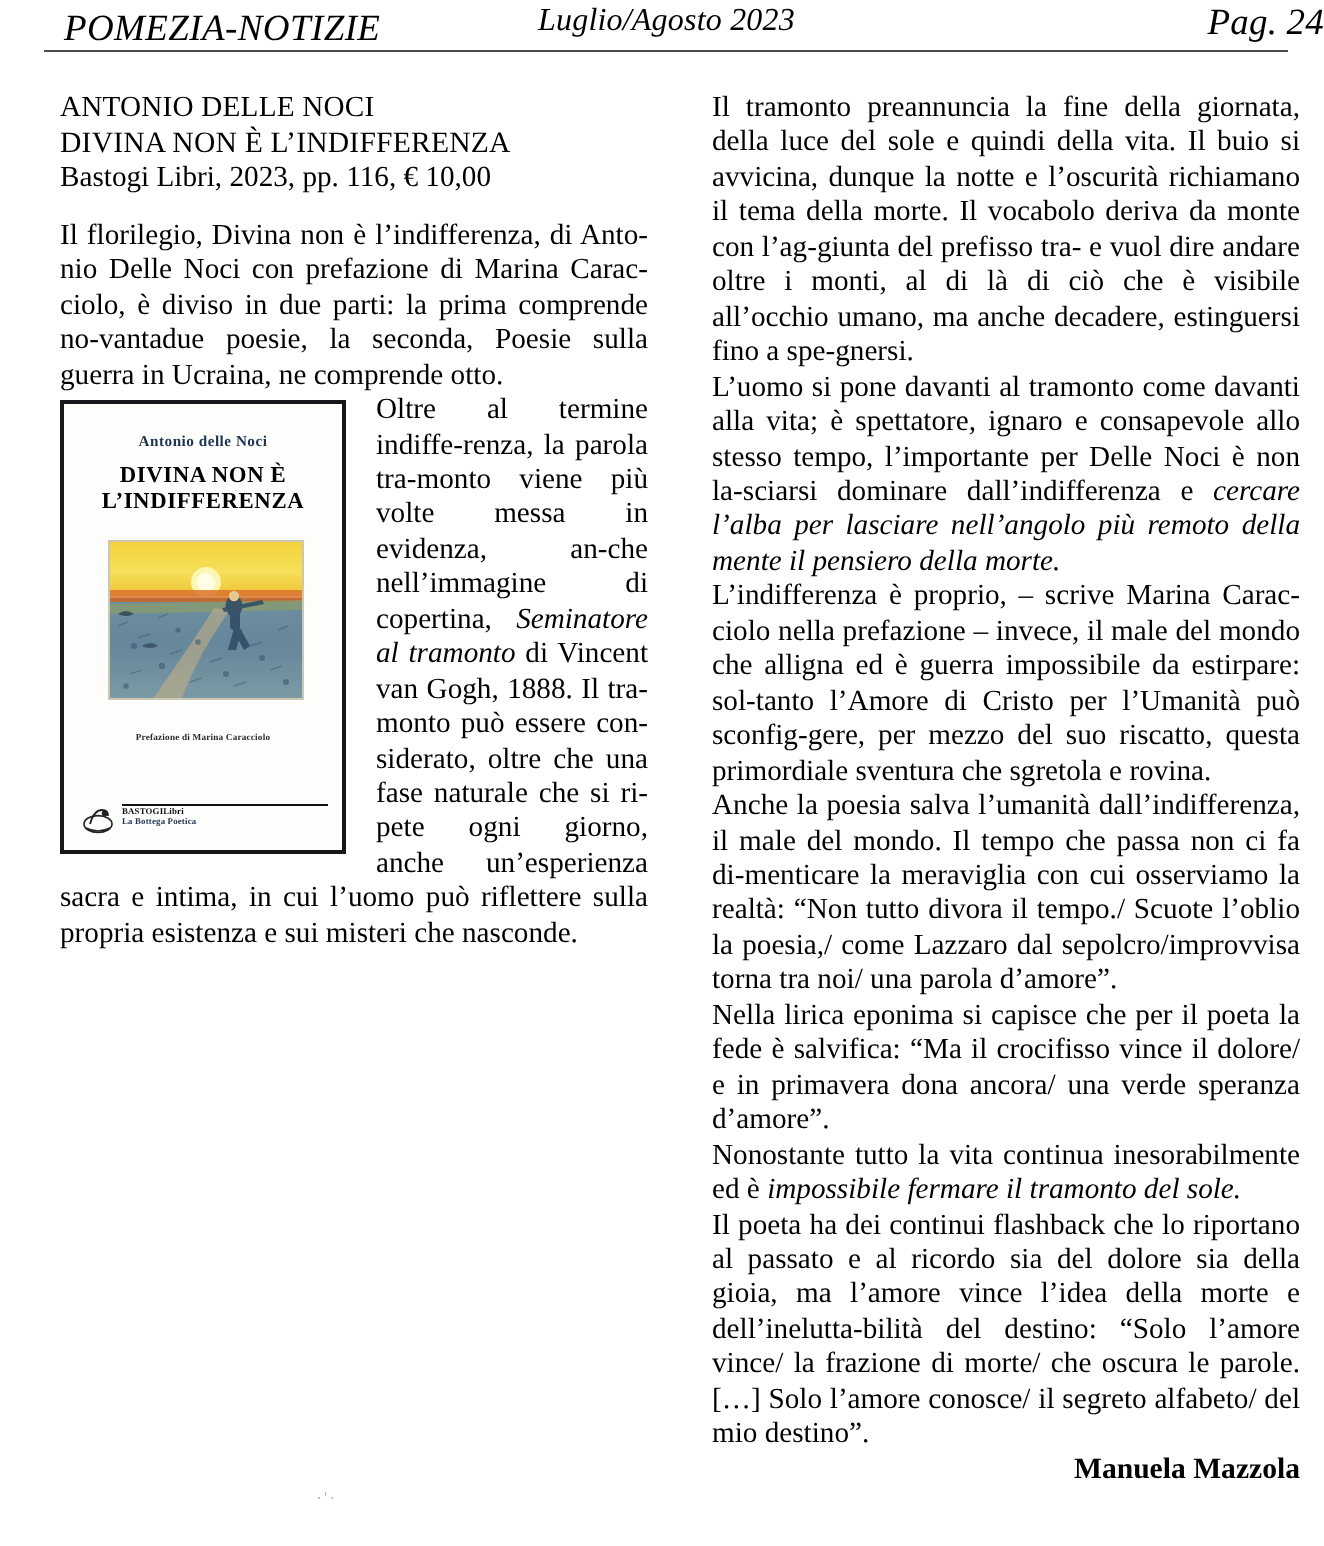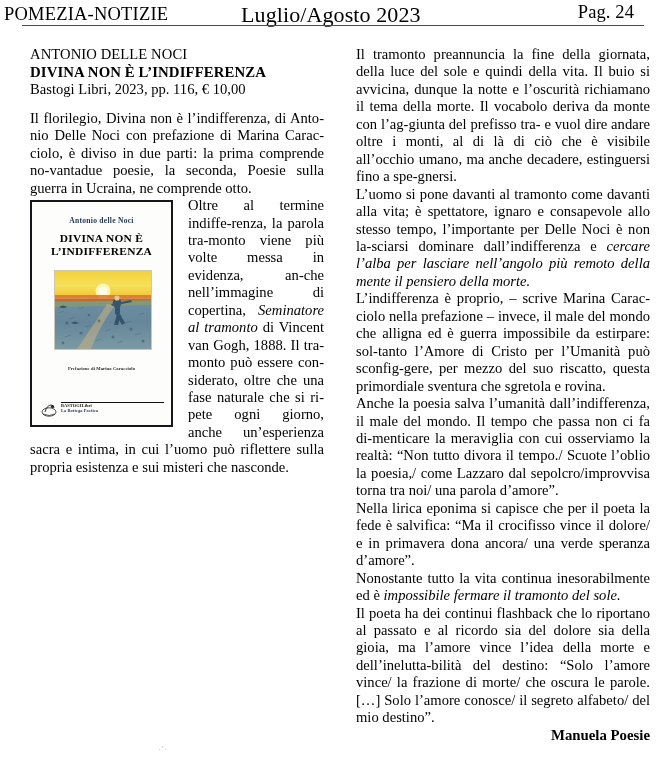--- a/index.html
+++ b/index.html
@@ -19,41 +19,42 @@
     position: relative;
     width: 662px;
     height: 773px;
     box-sizing: border-box;
     padding: 0;
   }
 
   
   .runhead {
     position: absolute;
-    left: 4px;
+    left: 32px;
     top: 2px;
     width: 630px;
     height: 24px;
     display: flex;
-    align-items: center;
+    align-items: flex-end;
     font-size: 18.5px;
     letter-spacing: 0.1px;
+    font-style: italic;
   }
   .runhead .masthead {
     font-family: "Liberation Serif", "DejaVu Serif", serif;
     font-size: 18.5px;
     letter-spacing: 0.2px;
     white-space: nowrap;
   }
   .runhead .issue {
     position: absolute;
     left: 237px;
     top: 0;
     white-space: nowrap;
-    font-size: 22px;
+    font-size: 16px;
   }
   .runhead .pageno {
     position: absolute;
     right: 0px;
     top: 0;
     white-space: nowrap;
     font-size: 18.5px;
     margin-left: 48px;
   }
   .rule {
@@ -81,21 +82,21 @@
   .booktitle-block {
     margin: 0 0 4px 0;
     text-align: left;
   }
   .author-line {
     font-size: 14.6px;
     line-height: 17.6px;
     letter-spacing: 0.1px;
   }
   .title-line {
-    font-weight: bold;
+    font-weight: normal;
     font-size: 14.8px;
     line-height: 17.6px;
     letter-spacing: 0.1px;
   }
   .imprint-line {
     font-size: 14.6px;
     line-height: 17.6px;
   }
 
   p.body {
@@ -335,19 +336,19 @@
     <p class="body">L’indifferenza è proprio, – scrive Marina Carac-ciolo nella prefazione – invece, il male del mondo che alligna ed è guerra impossibile da estirpare: sol-tanto l’Amore di Cristo per l’Umanità può sconfig-gere, per mezzo del suo riscatto, questa primordiale sventura che sgretola e rovina.</p>
 
     <p class="body">Anche la poesia salva l’umanità dall’indifferenza, il male del mondo. Il tempo che passa non ci fa di-menticare la meraviglia con cui osserviamo la realtà: “Non tutto divora il tempo./ Scuote l’oblio la poesia,/ come Lazzaro dal sepolcro/improvvisa torna tra noi/ una parola d’amore”.</p>
 
     <p class="body">Nella lirica eponima si capisce che per il poeta la fede è salvifica: “Ma il crocifisso vince il dolore/ e in primavera dona ancora/ una verde speranza d’amore”.</p>
 
     <p class="body"><span>Nonostante tutto la vita continua inesorabilmente ed è </span><span class="ital">impossibile fermare il tramonto del sole.</span></p>
 
     <p class="body">Il poeta ha dei continui flashback che lo riportano al passato e al ricordo sia del dolore sia della gioia, ma l’amore vince l’idea della morte e dell’inelutta-bilità del destino: “Solo l’amore vince/ la frazione di morte/ che oscura le parole. […] Solo l’amore conosce/ il segreto alfabeto/ del mio destino”.</p>
 
-    <p class="sig">Manuela Poesie</p>
+    <p class="sig">Manuela Mazzola</p>
 
   </div>
 
   <div class="smudge">·'·</div>
 
 </div>
 
 </body></html>

